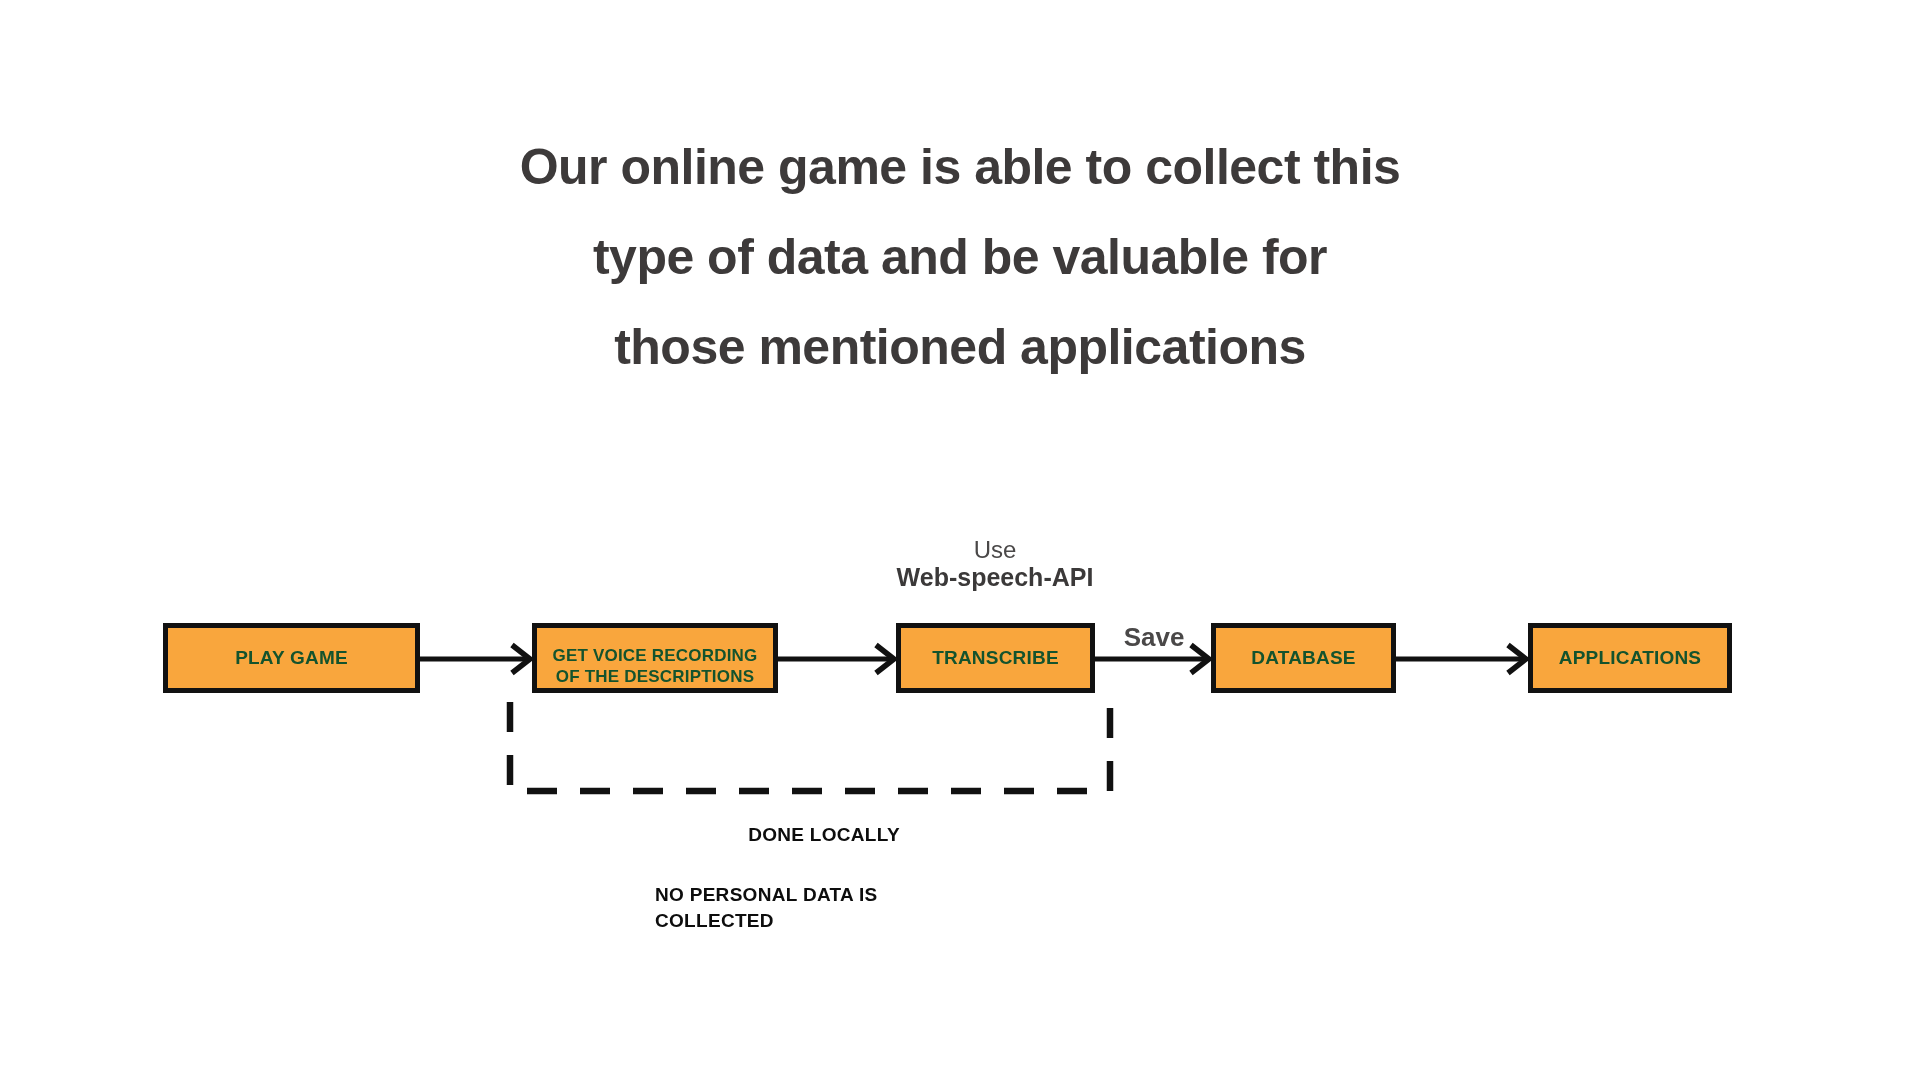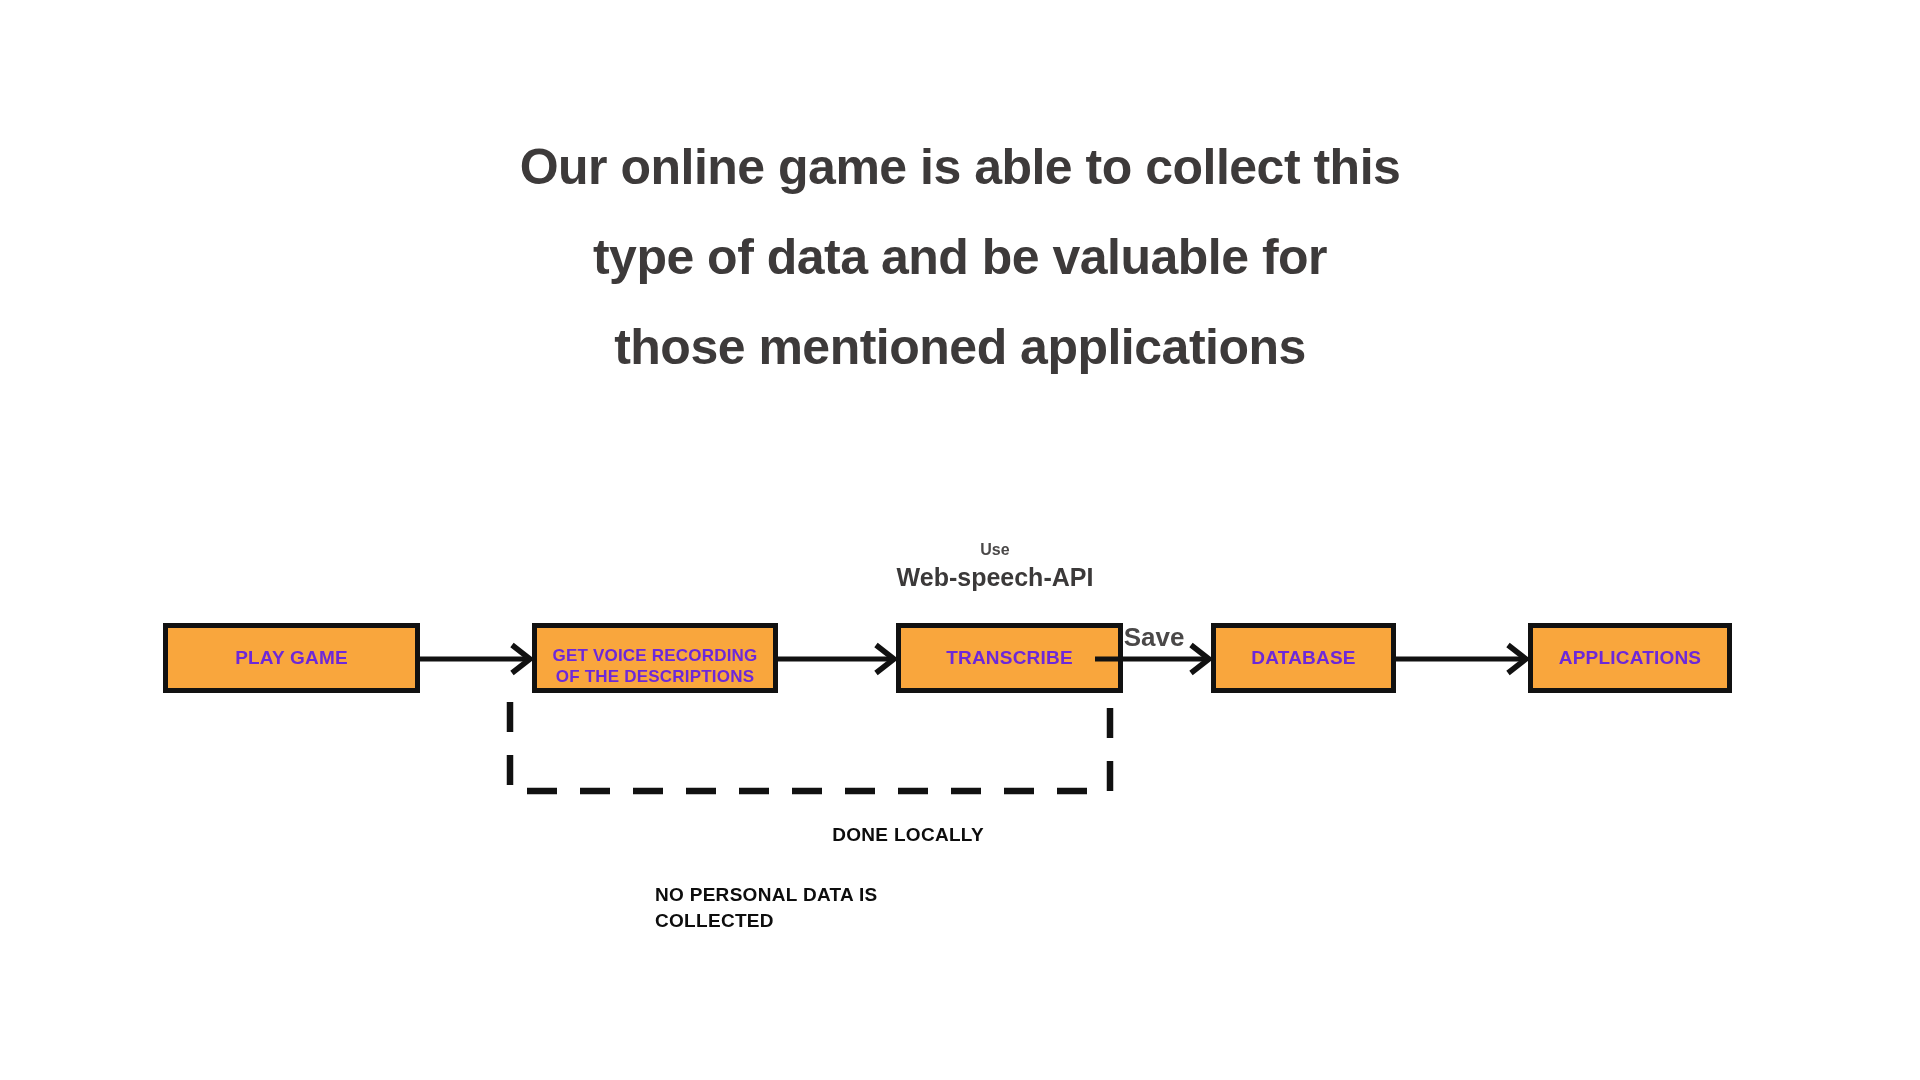--- a/index.html
+++ b/index.html
@@ -13,44 +13,44 @@
     text-align:center;font-size:50px;font-weight:bold;line-height:90px;
     letter-spacing:-0.5px;color:#3D3A3A;white-space:pre-line;
   }
   
   .node{
     position:absolute;top:623px;height:70px;box-sizing:border-box;
     background:#F9A63D;border:5px solid #111111;
     display:flex;align-items:center;justify-content:center;
   }
   .node-label{
-    font-weight:bold;color:#6d28d9;text-align:center;white-space:pre-line;
+    font-weight:bold;color:#14532d;text-align:center;white-space:pre-line;
     font-size:19px;line-height:22px;letter-spacing:0.2px;
   }
   .node-2 .node-label{font-size:17px;line-height:21px;margin-top:16px;}
   #node-1{left:163px;width:257px;}
   #node-2{left:532px;width:246px;}
-  #node-3{left:896px;width:227px;}
+  #node-3{left:896px;width:199px;}
   #node-4{left:1211px;width:185px;}
   #node-5{left:1528px;width:204px;}
   
   .overlay{position:absolute;left:0;top:0;width:1920px;height:1080px;pointer-events:none;}
   .arrow-line{stroke:#111111;stroke-width:5;fill:none;}
   .arrow-head{stroke:#111111;stroke-width:5.5;fill:none;stroke-linejoin:miter;}
   .dashed-bracket{stroke:#111111;stroke-width:6.5;fill:none;stroke-dasharray:30 23;}
   
   .use-label{position:absolute;top:536px;left:845px;width:300px;text-align:center;}
-  .use-line1{display:block;font-size:16px;line-height:27px;color:#4A4848;font-weight:bold;}
+  .use-line1{display:block;font-size:24px;line-height:27px;color:#4A4848;}
   .use-line2{display:block;font-size:25px;line-height:28px;font-weight:bold;color:#3B3939;}
   .save-label{
     position:absolute;top:622px;left:1054px;width:200px;text-align:center;
     font-size:26px;font-weight:600;color:#4A4848;
   }
   .done-label{
-    position:absolute;top:824px;left:664px;width:320px;text-align:right;
+    position:absolute;top:824px;left:664px;width:320px;text-align:center;
     font-size:19px;font-weight:bold;color:#0D0D0D;letter-spacing:0.3px;
   }
   .nopersonal-label{
     position:absolute;top:882px;left:655px;width:340px;text-align:left;
     font-size:19px;line-height:26px;font-weight:bold;color:#0D0D0D;
     letter-spacing:0.3px;white-space:pre-line;
   }
 </style>
 </head>
 <body>

